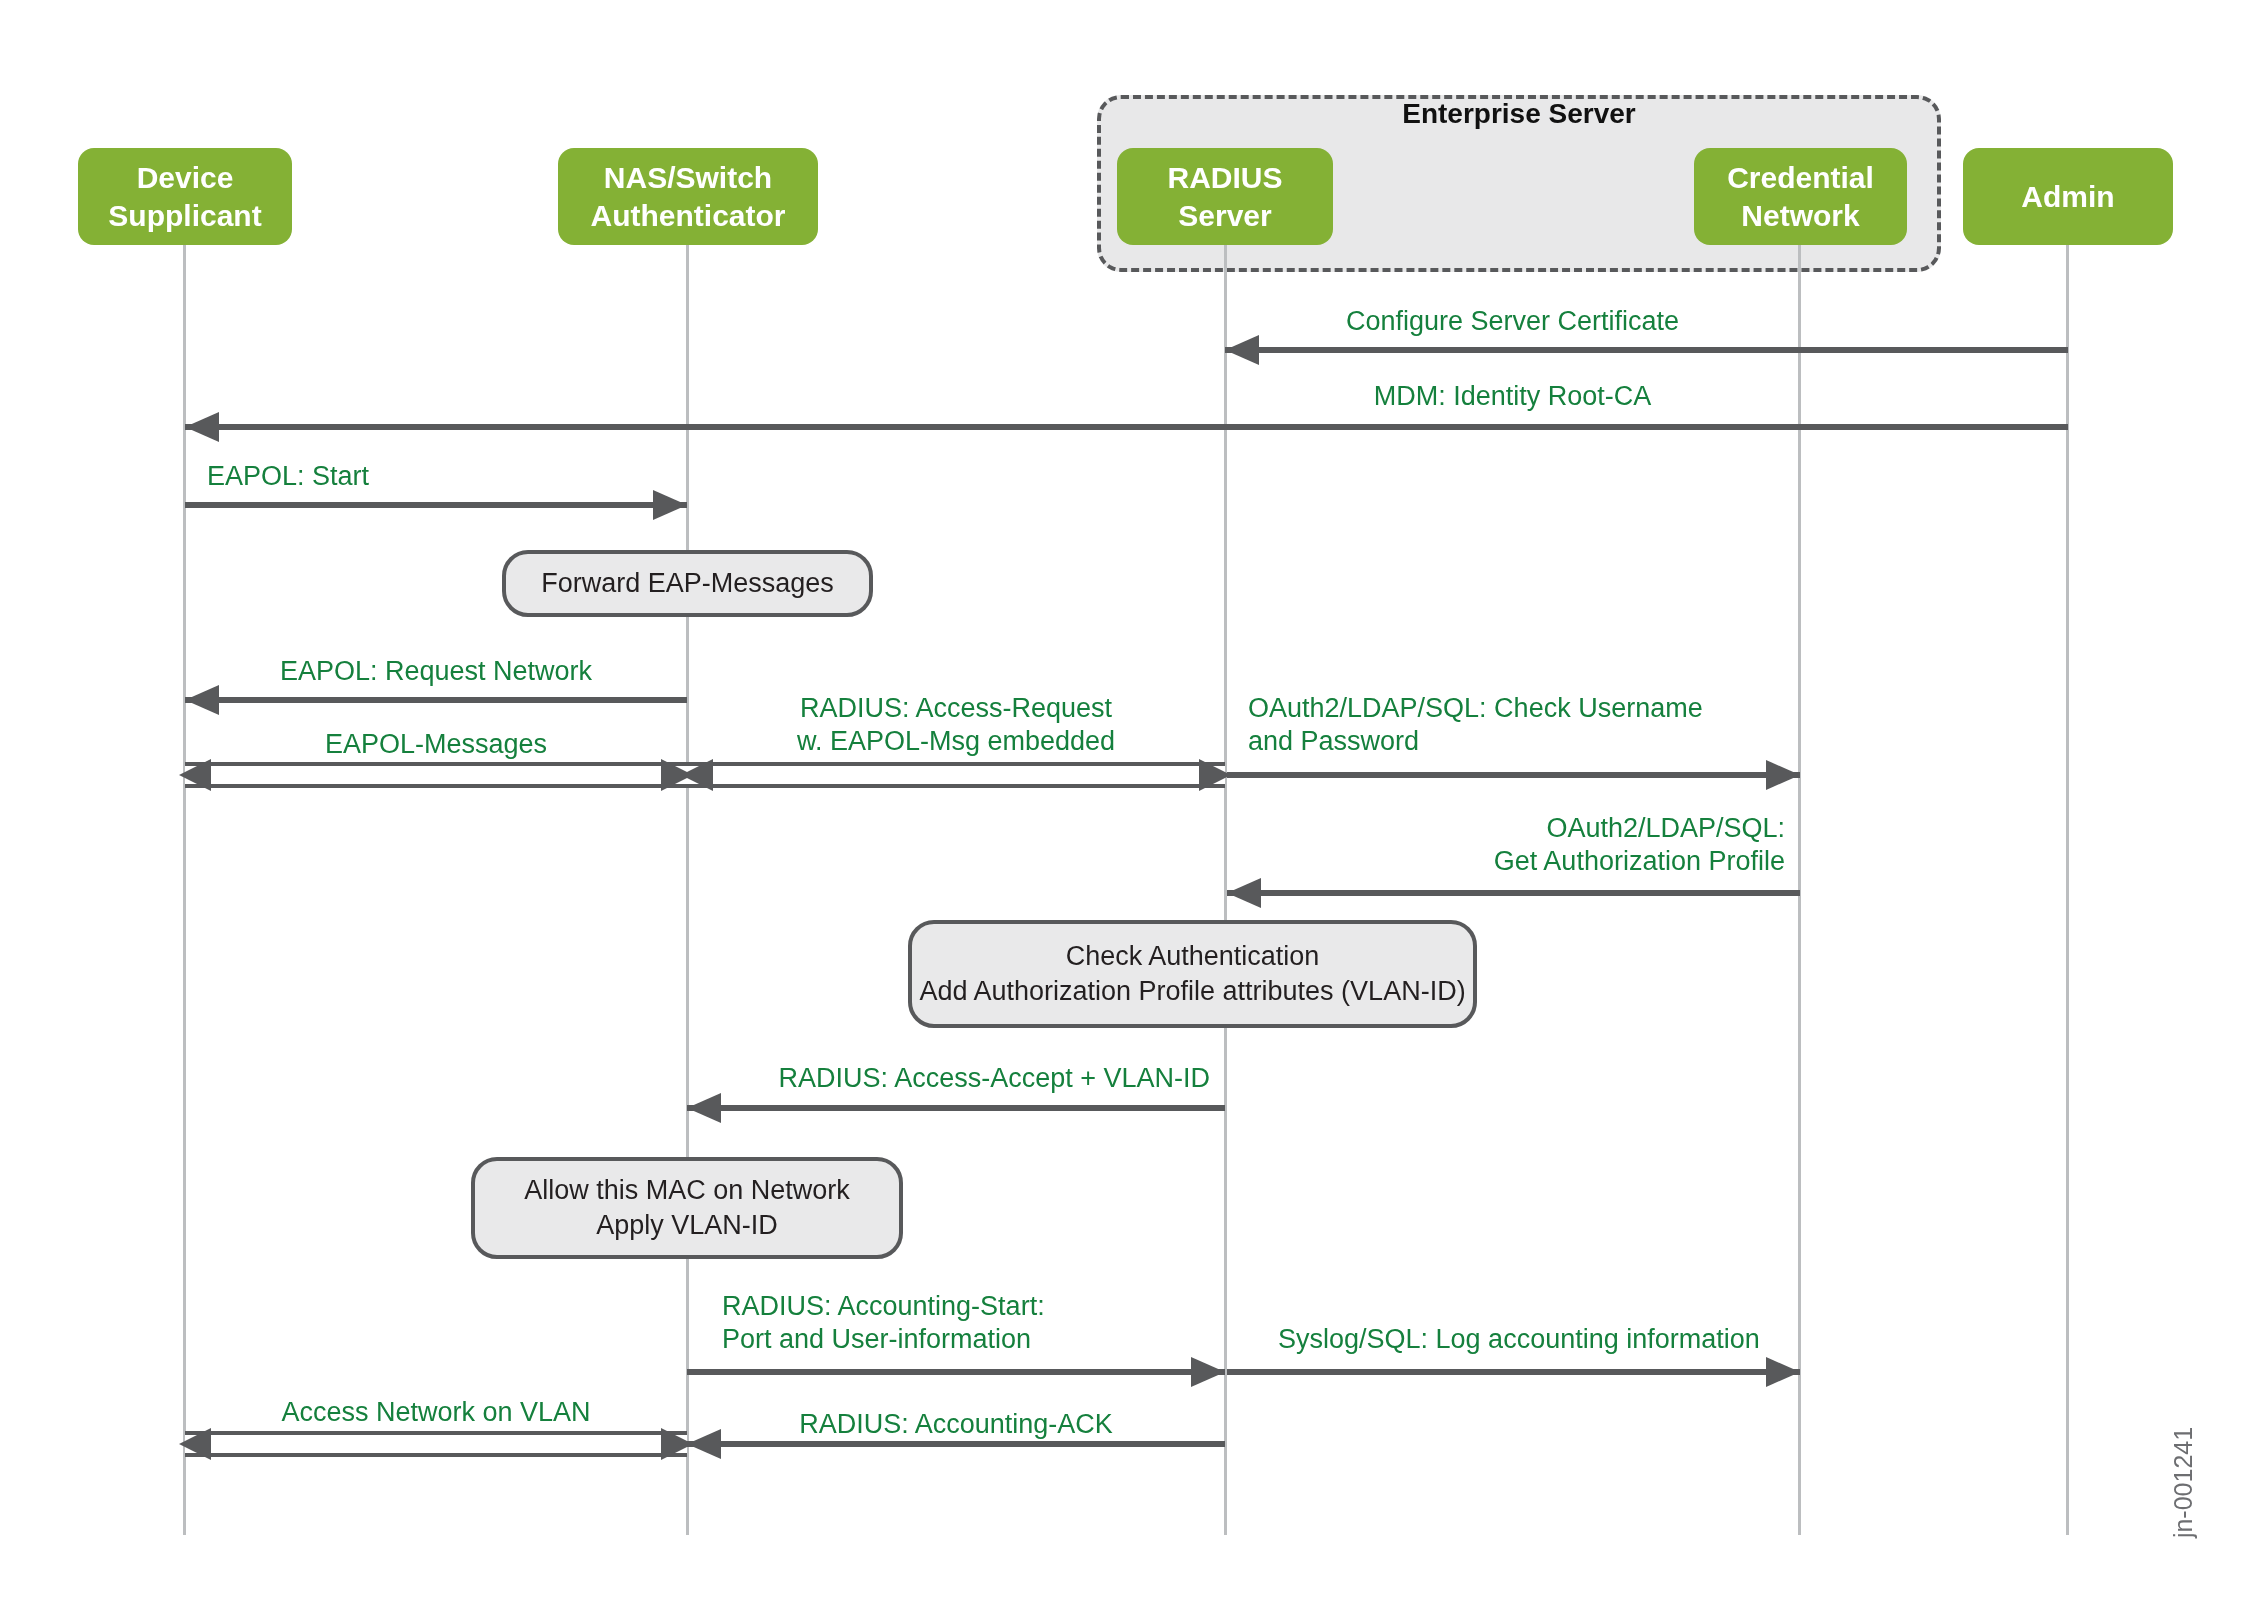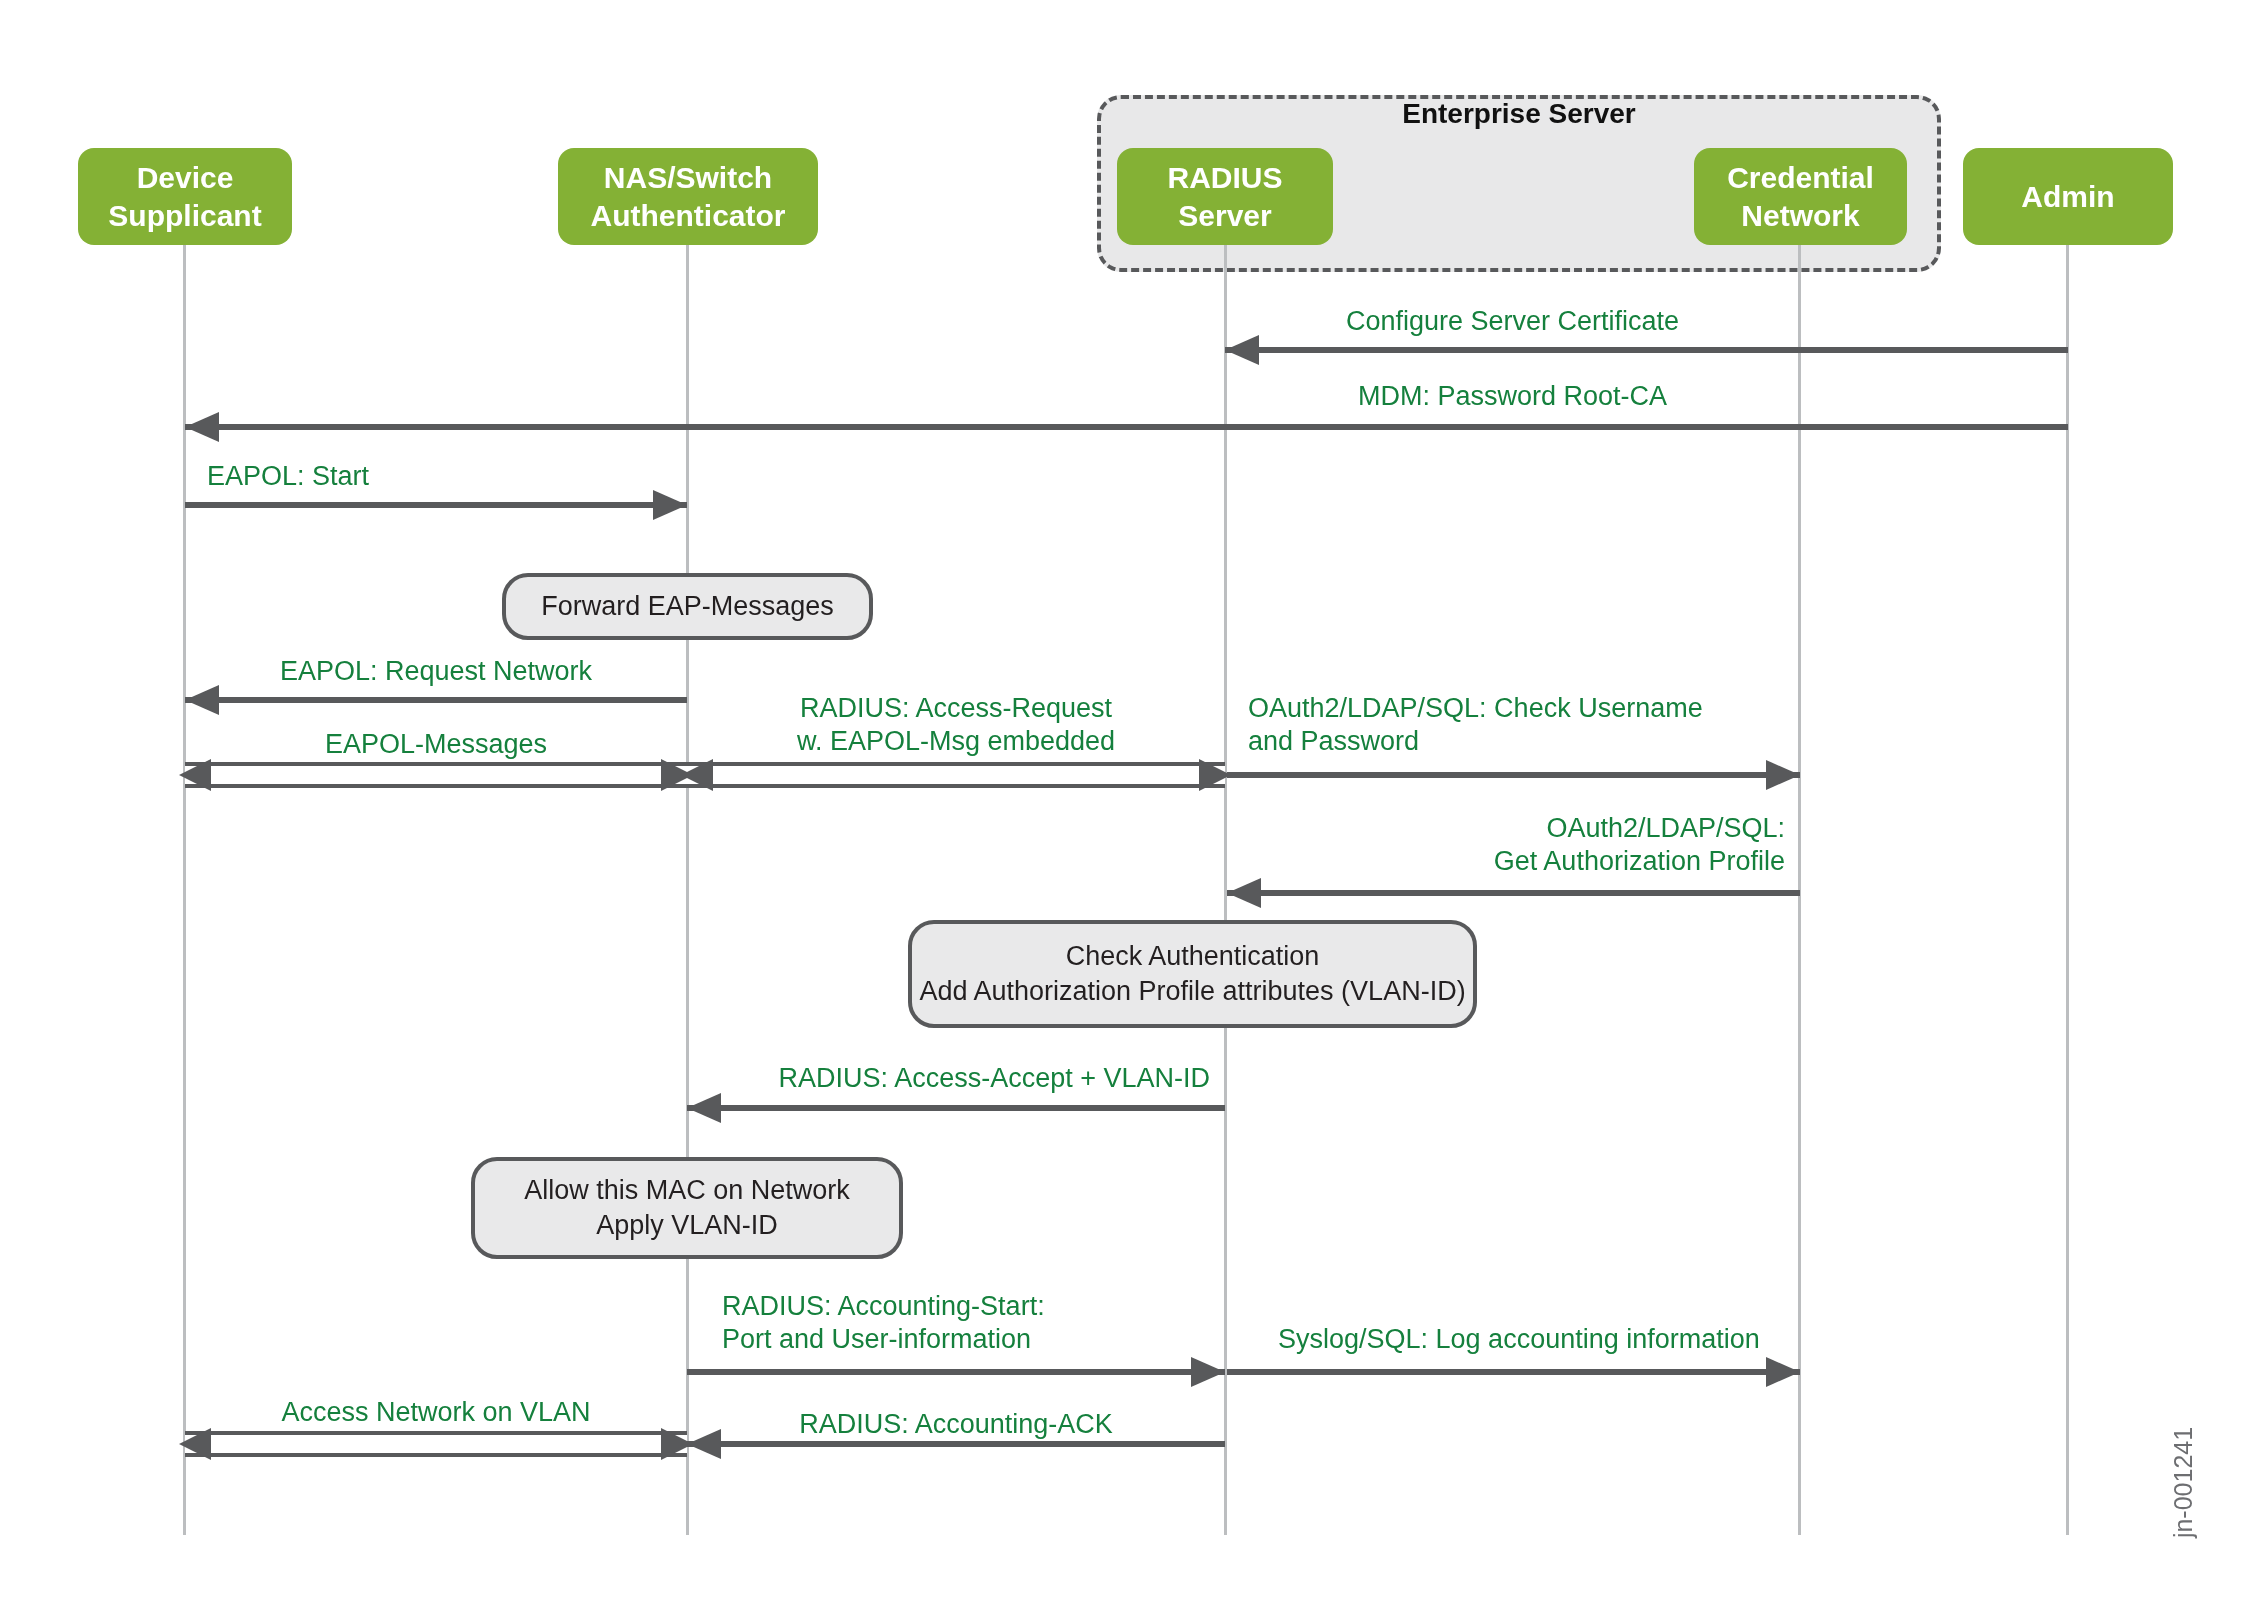--- a/index.html
+++ b/index.html
@@ -72,27 +72,27 @@
 Authenticator</div>
   <div class="actor" style="left:1117px;width:216px;">RADIUS
 Server</div>
   <div class="actor" style="left:1694px;width:213px;">Credential
 Network</div>
   <div class="actor" style="left:1963px;width:210px;">Admin</div>
 
   <div class="msg center" style="left:1245px;top:305px;width:535px;">Configure Server Certificate</div>
   <div class="arrow head-left" style="left:1225px;top:347px;width:843px;"></div>
 
-  <div class="msg center" style="left:1245px;top:380px;width:535px;">MDM: Password Root-CA</div>
+  <div class="msg center" style="left:1245px;top:380px;width:535px;">MDM: Identity Root-CA</div>
   <div class="arrow head-left" style="left:185px;top:424px;width:1883px;"></div>
 
   <div class="msg" style="left:207px;top:460px;">EAPOL: Start</div>
   <div class="arrow head-right" style="left:185px;top:502px;width:502px;"></div>
 
-  <div class="note" style="left:502px;top:550px;width:371px;height:67px;margin-top:23px;">Forward EAP-Messages</div>
+  <div class="note" style="left:502px;top:550px;width:371px;height:67px;">Forward EAP-Messages</div>
 
   <div class="msg center" style="left:185px;top:655px;width:502px;">EAPOL: Request Network</div>
   <div class="arrow head-left" style="left:185px;top:697px;width:502px;"></div>
 
   <div class="msg center" style="left:185px;top:728px;width:502px;">EAPOL-Messages</div>
   <div class="darrow" style="left:185px;top:762px;width:502px;"></div>
 
   <div class="msg center" style="left:687px;top:692px;width:538px;">RADIUS: Access-Request
 w. EAPOL-Msg embedded</div>
   <div class="darrow" style="left:687px;top:762px;width:538px;"></div>

